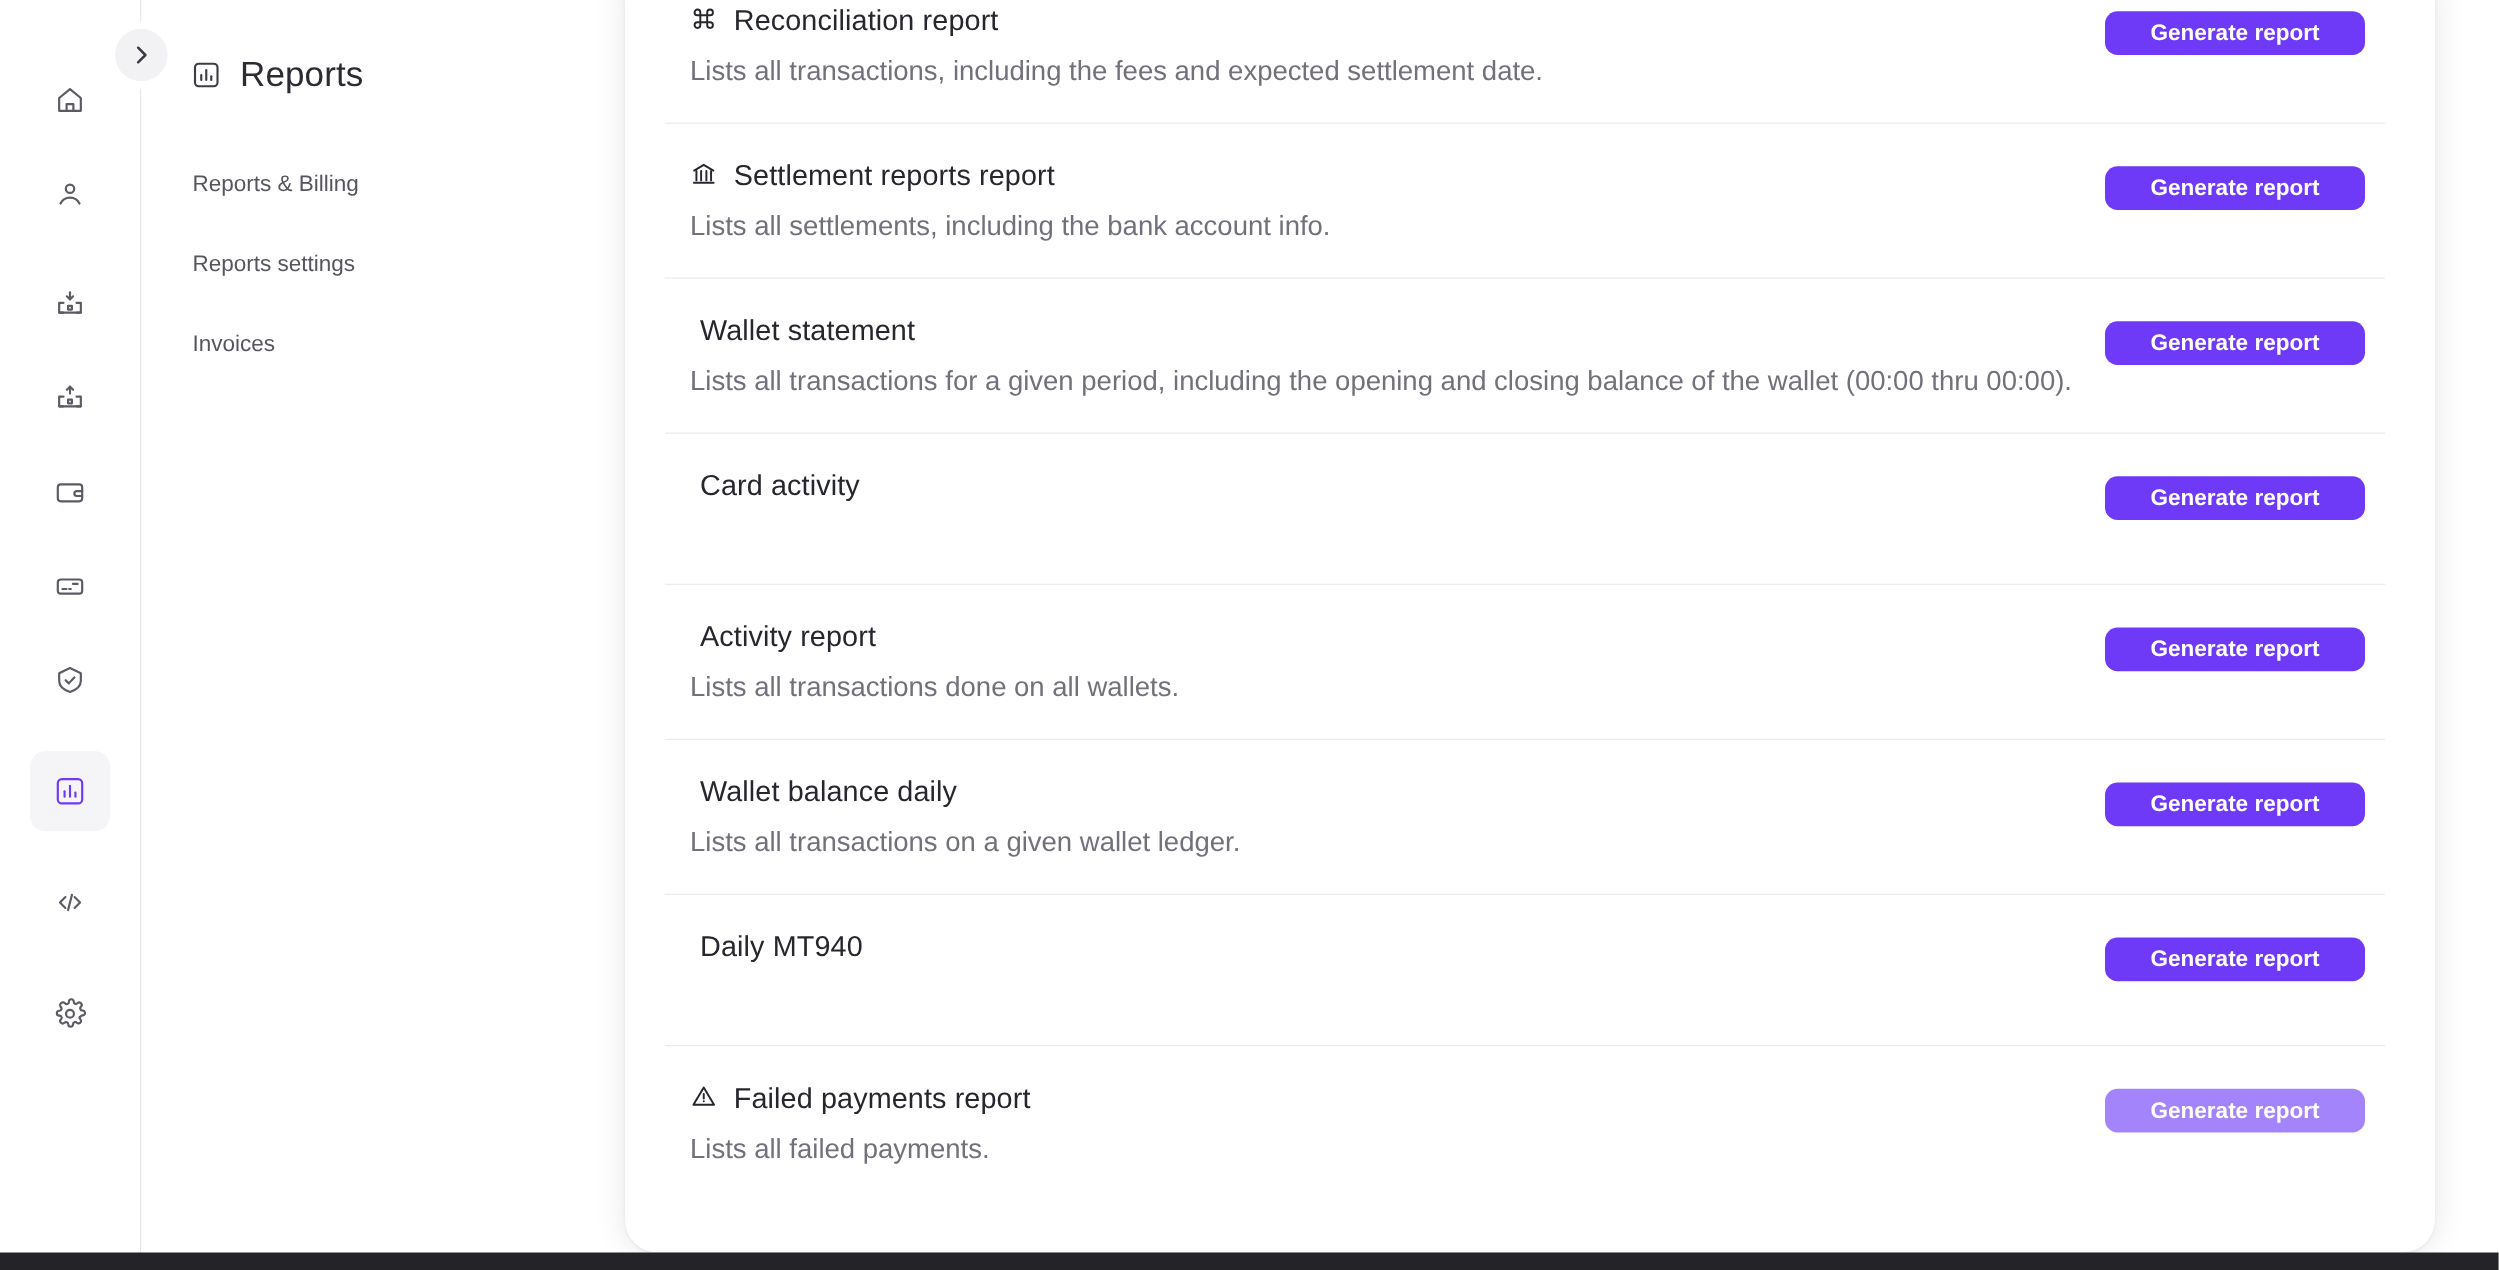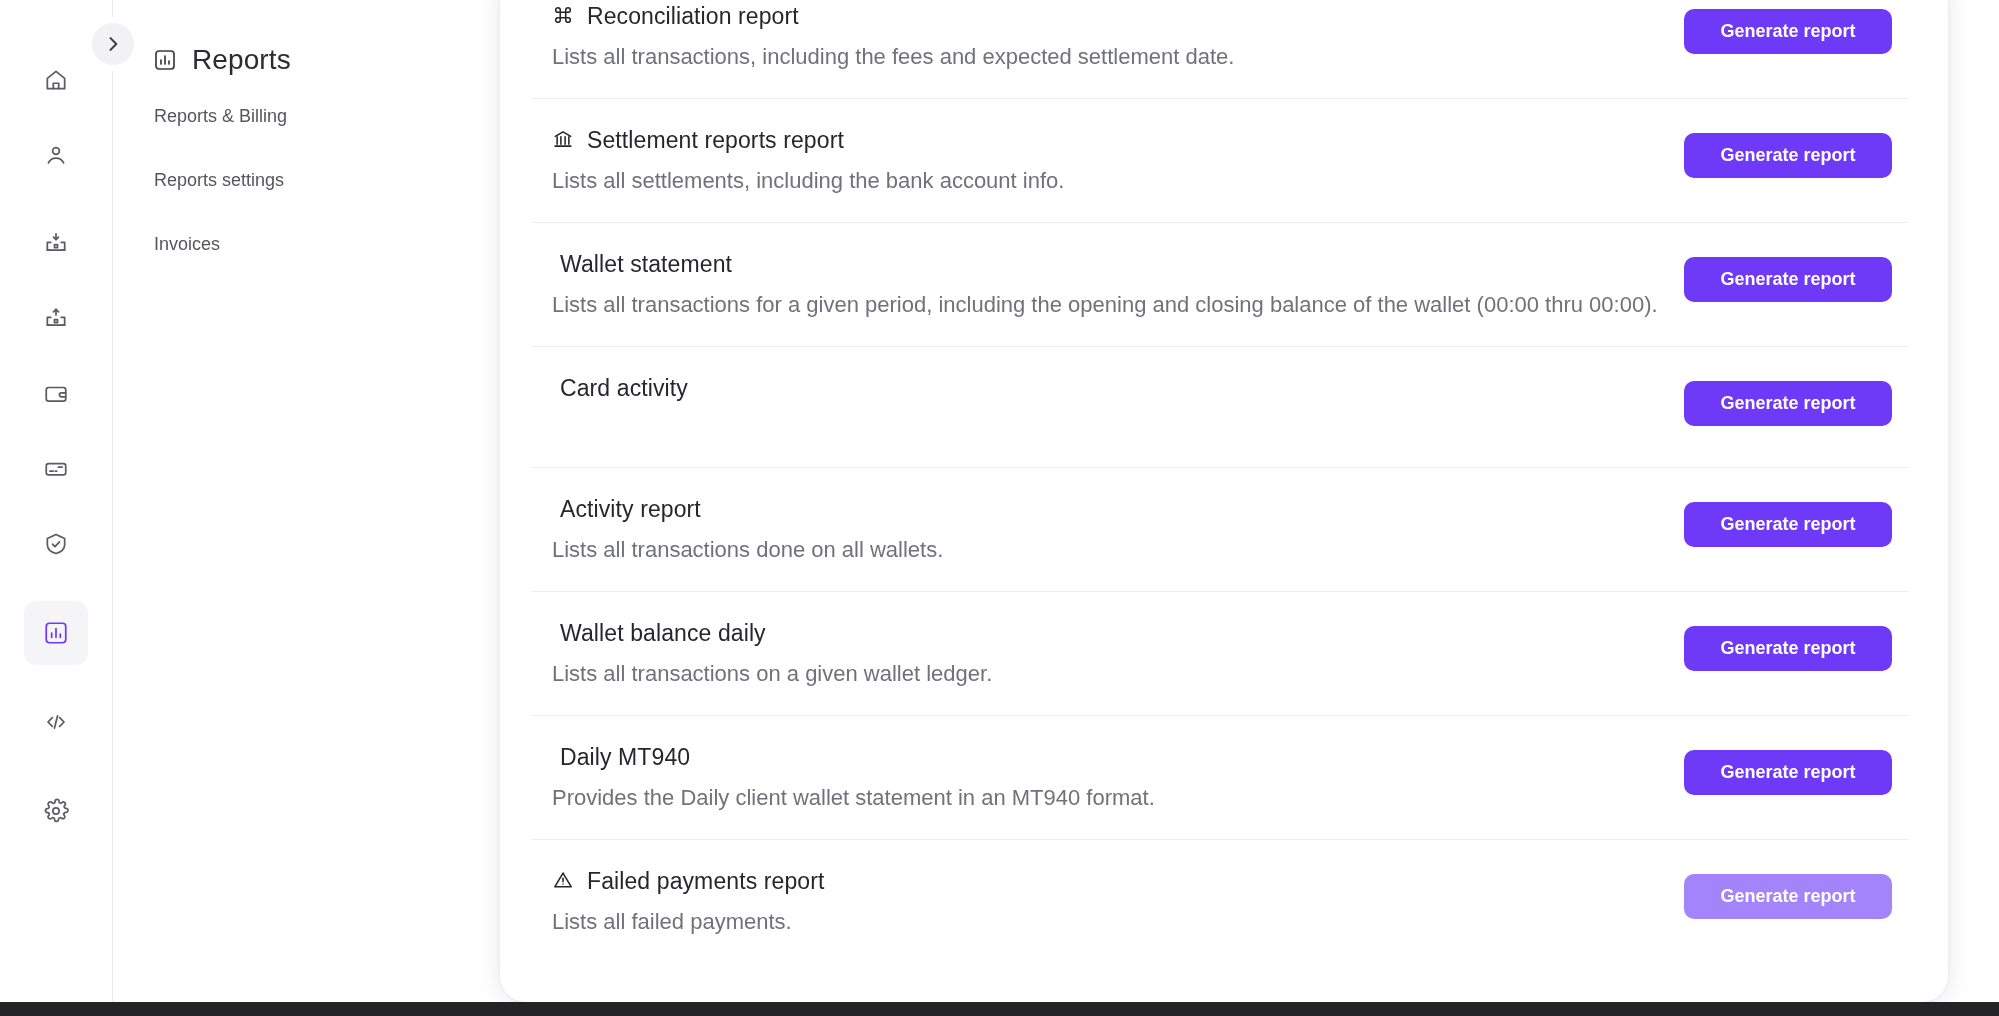--- a/index.html
+++ b/index.html
@@ -41,21 +41,21 @@
   .subnav {
     position: absolute; left: 114px; top: 0; width: 386px; height: 1002px;
     background: #ffffff; padding: 44px 9px 0 22px; z-index: 1;
   }
   .subnav-head {
     display: flex; align-items: center; gap: 15px;
     padding-left: 17px; margin-bottom: 30px;
   }
   .subnav-title { font-size: 28px; color: #2b2b33; font-weight: 400; letter-spacing: .1px; }
   .subnav-item {
-    height: 52px; display: flex; align-items: flex-start;
+    height: 52px; display: flex; align-items: flex-end;
     padding: 0 18px; border-radius: 9px; cursor: pointer;
     font-size: 18px; color: #55555f; margin-bottom: 12px;
   }
   .subnav-item.active { background: #f6f6f8; color: #6e3af7; font-weight: 700; }
 
   
   .card {
     position: absolute; left: 500px; top: -26px;
     width: 1448px; height: 1028px;
     background: #ffffff; border-radius: 26px;
@@ -75,21 +75,21 @@
   .row-text { padding-top: 4px; }
   .row-title {
     display: flex; align-items: flex-start; gap: 13px;
     font-size: 23px; color: #26262e; font-weight: 400; letter-spacing: .1px;
     margin-bottom: 13px; line-height: 1.1;
   }
   .row-title .glyph-pad { padding-left: 8px; }
   .row-desc { font-size: 22px; color: #71717c; line-height: 1.35; }
   .gen-btn {
     flex: none; margin-top: 9px; margin-right: 4px;
-    width: 208px; height: 45px; border: none; border-radius: 10px;
+    width: 208px; height: 35px; border: none; border-radius: 10px;
     background: #6e3af7; color: #ffffff;
     font-family: "Liberation Sans", sans-serif;
     font-size: 18px; font-weight: 700; cursor: pointer;
     display: flex; align-items: center; justify-content: center;
   }
   .gen-btn.dim { opacity: .62; }
 
   
   .bottom-strip {
     position: absolute; left: 0; bottom: 0; width: 1999px; height: 14px;
@@ -293,21 +293,20 @@
             </div>
             <div class="row-desc">Lists all transactions on a given wallet ledger.</div>
           </div>
           <button class="gen-btn">Generate report</button>
         </div>
         <div class="row">
           <div class="row-text">
             <div class="row-title">
               <span class="glyph-pad">Daily MT940</span>
             </div>
-            <div class="row-desc">Provides the Daily client wallet statement in an MT940 format.</div>
           </div>
           <button class="gen-btn">Generate report</button>
         </div>
         <div class="row">
           <div class="row-text">
             <div class="row-title">
               <span style="display: flex;">
                 <svg width="22" height="22" viewBox="0 0 24 24" fill="none" stroke="#26262e" stroke-width="1.7" stroke-linecap="round" stroke-linejoin="round">
                   <path d="M12 4.4 21 19.4H3z"></path>
                   <line x1="12" y1="10" x2="12" y2="14"></line>

